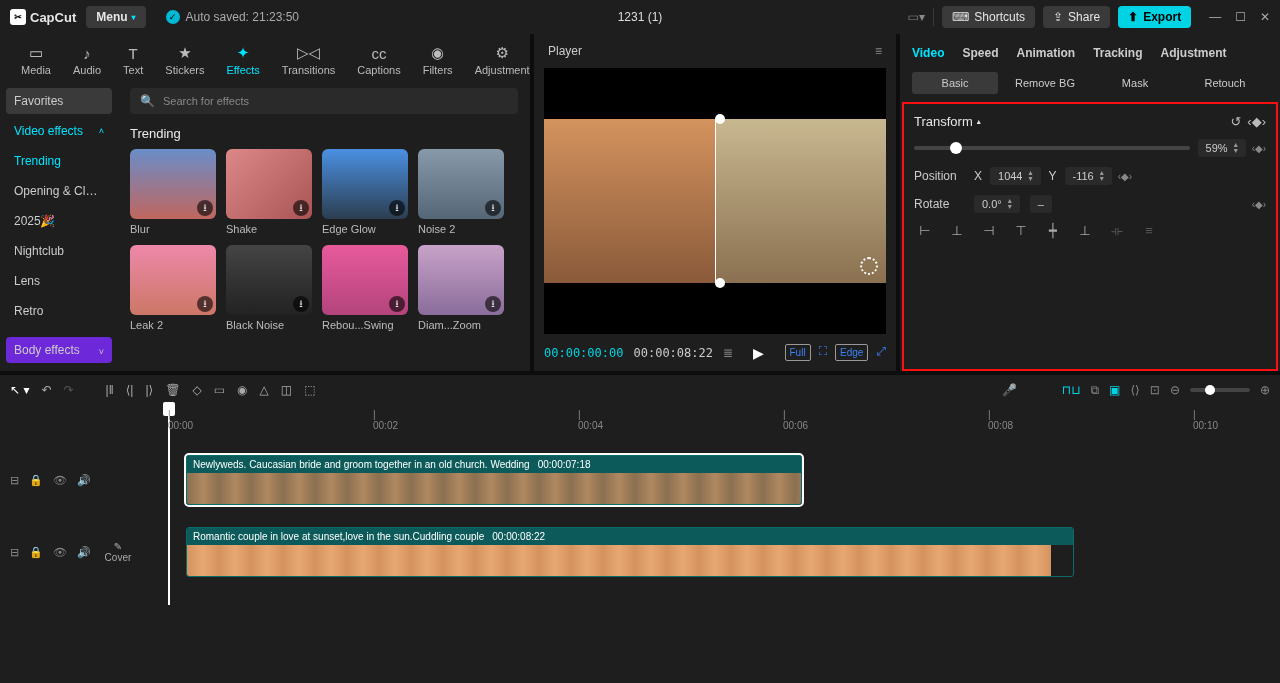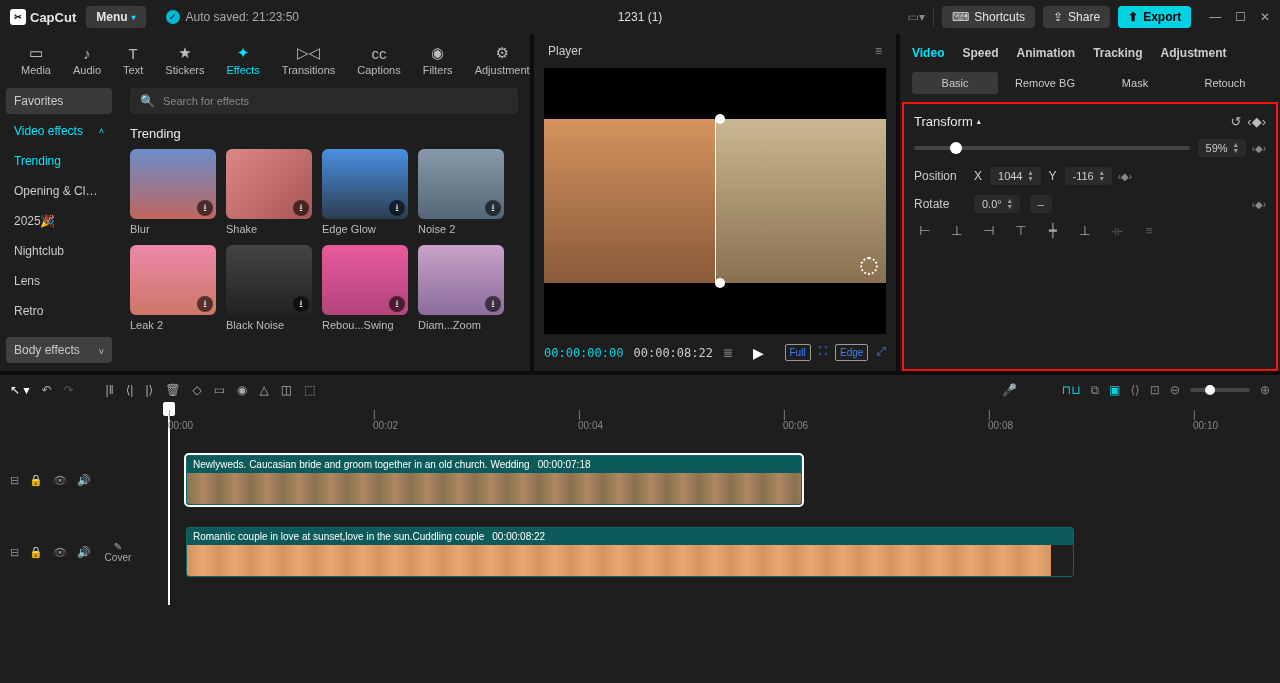--- a/index.html
+++ b/index.html
@@ -23,21 +23,21 @@
 .ltabs{display:flex;gap:0;padding:6px 10px 0 10px}
 .ltab{display:flex;flex-direction:column;align-items:center;gap:2px;padding:4px 11px;font-size:11px;color:#bbb;cursor:pointer}
 .ltab.active{color:#00e5ff}
 .ltab-ico{width:18px;height:18px;display:flex;align-items:center;justify-content:center;font-size:15px}
 .lbody{display:flex;flex:1;overflow:hidden}
 .sidebar{width:118px;padding:8px 6px;display:flex;flex-direction:column;gap:4px}
 .sidebar-item{padding:6px 8px;border-radius:4px;font-size:12px;cursor:pointer;color:#ccc;white-space:nowrap;overflow:hidden;text-overflow:ellipsis}
 .sidebar-item.fav{background:#3a3a3a}
 .sidebar-item.expand{color:#00e5ff;display:flex;align-items:center;justify-content:space-between}
 .sidebar-item.sub{color:#00e5ff;font-weight:500}
-.sidebar-item.sel{display:flex;align-items:flex-end;justify-content:space-between;background:#404040;margin-top:auto}
+.sidebar-item.sel{display:flex;align-items:flex-end;justify-content:space-between;background:#6d28d9;margin-top:auto}
 .content{flex:1;padding:8px 12px;overflow:hidden}
 .search{background:#2a2a2a;border-radius:4px;padding:6px 10px;display:flex;align-items:center;gap:8px;color:#888}
 .trend-hd{margin:12px 0 8px;font-size:13px;color:#ececec}
 .grid{display:grid;grid-template-columns:repeat(4,86px);gap:10px}
 .effcard{display:flex;flex-direction:column;gap:4px}
 .thumb{width:86px;height:70px;border-radius:6px;position:relative;overflow:hidden}
 .dl{position:absolute;bottom:3px;right:3px;width:16px;height:16px;background:rgba(0,0,0,.6);border-radius:50%;display:flex;align-items:center;justify-content:center;font-size:10px}
 .eff-lbl{font-size:11px;color:#bbb;white-space:nowrap;overflow:hidden;text-overflow:ellipsis}
 .player{flex:1;background:#1e1e1e;border-left:4px solid #0d0d0d;border-right:4px solid #0d0d0d;display:flex;flex-direction:column;position:relative}
 .phead{padding:10px 14px;color:#ccc;font-size:12px;display:flex;justify-content:space-between;align-items:center}

